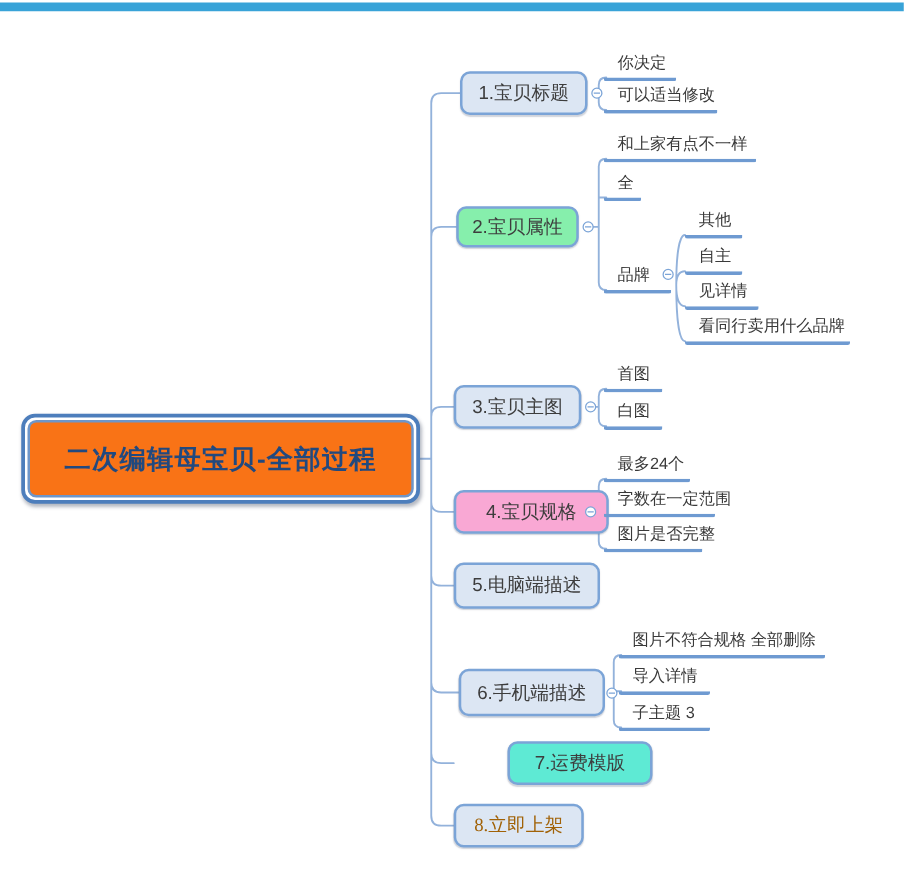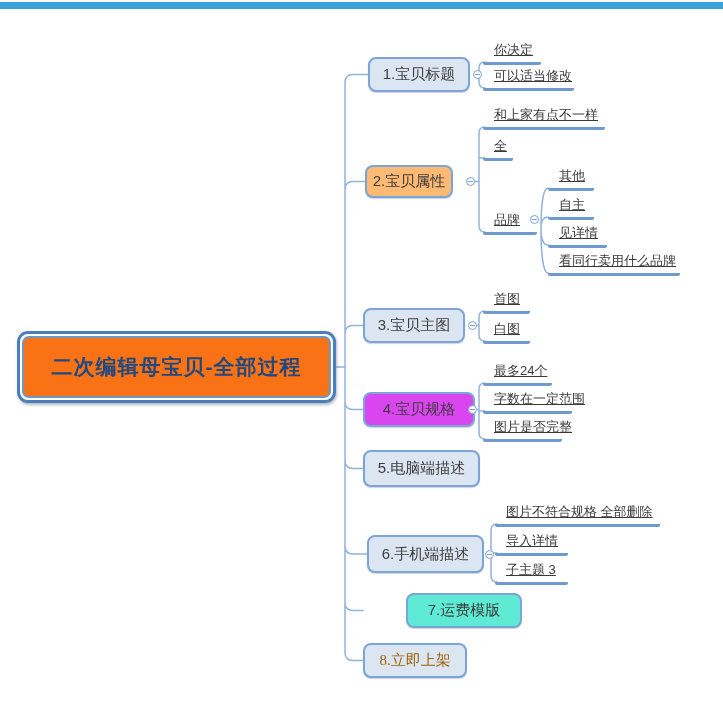--- a/index.html
+++ b/index.html
@@ -31,21 +31,21 @@
     box-shadow:0 1px 1px rgba(120,130,150,.35);
     cursor:default;
   }
   .topic-box span{font-size:15px;color:#3d3d3d;}
   .line-topic{
     position:absolute;box-sizing:content-box;height:21px;
     border-bottom:3px solid #6e9ad1;border-radius:0 0 2px 2px;
     font-size:13px;color:#3a3a3a;line-height:17px;
     padding-left:0;white-space:nowrap;overflow:visible;
   }
-  .line-topic span{padding-left:11px;text-decoration:underline;}
+  .line-topic span{padding-left:11px;}
   .collapse-btn{
     position:absolute;width:9px;height:9px;box-sizing:border-box;
     border:1px solid #7ba4d7;border-radius:50%;background:#ffffff;
     display:flex;align-items:center;justify-content:center;
   }
   .collapse-btn i{display:block;width:5px;height:1px;background:#7ba4d7;}
 </style>
 </head>
 <body style="background: rgb(255, 255, 255);">
 
@@ -64,21 +64,21 @@
 
   <div id="nodes">
       <div class="topic-box" style="left: 368px; top: 57px; width: 102px; height: 35px; background: rgb(220, 230, 243); border-color: rgb(123, 164, 215);">
         <span style="color: rgb(61, 61, 61);">1.宝贝标题</span>
       </div>
       <div class="collapse-btn" style="left: 472.5px; top: 70px; border-color: rgb(123, 164, 215);">
         <i style="background: rgb(123, 164, 215);"></i>
       </div>
       <div class="line-topic" style="left: 483px; top: 41px; width: 58px; border-bottom-color: rgb(110, 154, 209);"><span>你决定</span></div>
       <div class="line-topic" style="left: 483px; top: 67px; width: 91px; border-bottom-color: rgb(110, 154, 209);"><span>可以适当修改</span></div>
-      <div class="topic-box" style="left: 365px; top: 165px; width: 88px; height: 33px; background: #fdba74; border-color: rgb(123, 164, 215);">
+      <div class="topic-box" style="left: 365px; top: 165px; width: 98px; height: 33px; background: #86efac; border-color: rgb(123, 164, 215);">
         <span style="color: rgb(61, 61, 61);">2.宝贝属性</span>
       </div>
       <div class="collapse-btn" style="left: 465.5px; top: 177px; border-color: rgb(123, 164, 215);">
         <i style="background: rgb(123, 164, 215);"></i>
       </div>
       <div class="line-topic" style="left: 483px; top: 106px; width: 122px; border-bottom-color: rgb(110, 154, 209);"><span>和上家有点不一样</span></div>
       <div class="line-topic" style="left: 483px; top: 137px; width: 30px; border-bottom-color: rgb(110, 154, 209);"><span>全</span></div>
       <div class="line-topic" style="left: 483px; top: 211px; width: 54px; border-bottom-color: rgb(110, 154, 209);"><span>品牌</span></div>
       <div class="collapse-btn" style="left: 529.5px; top: 214.5px; border-color: rgb(123, 164, 215);">
         <i style="background: rgb(123, 164, 215);"></i>
@@ -88,21 +88,21 @@
       <div class="line-topic" style="left: 548px; top: 224px; width: 59px; border-bottom-color: rgb(110, 154, 209);"><span>见详情</span></div>
       <div class="line-topic" style="left: 548px; top: 252px; width: 132px; border-bottom-color: rgb(110, 154, 209);"><span>看同行卖用什么品牌</span></div>
       <div class="topic-box" style="left: 363px; top: 308px; width: 102px; height: 35px; background: rgb(220, 230, 243); border-color: rgb(123, 164, 215);">
         <span style="color: rgb(61, 61, 61);">3.宝贝主图</span>
       </div>
       <div class="collapse-btn" style="left: 467.5px; top: 321px; border-color: rgb(123, 164, 215);">
         <i style="background: rgb(123, 164, 215);"></i>
       </div>
       <div class="line-topic" style="left: 483px; top: 290px; width: 47px; border-bottom-color: rgb(110, 154, 209);"><span>首图</span></div>
       <div class="line-topic" style="left: 483px; top: 320px; width: 47px; border-bottom-color: rgb(110, 154, 209);"><span>白图</span></div>
-      <div class="topic-box" style="left: 363px; top: 392px; width: 112px; height: 35px; background: #d946ef; border-color: rgb(123, 164, 215);">
+      <div class="topic-box" style="left: 363px; top: 392px; width: 124px; height: 35px; background: #f9a8d4; border-color: rgb(123, 164, 215);">
         <span style="color: rgb(61, 61, 61);">4.宝贝规格</span>
       </div>
       <div class="collapse-btn" style="left: 467.5px; top: 405px; border-color: rgb(123, 164, 215);">
         <i style="background: rgb(123, 164, 215);"></i>
       </div>
       <div class="line-topic" style="left: 483px; top: 362px; width: 69px; border-bottom-color: rgb(110, 154, 209);"><span>最多24个</span></div>
       <div class="line-topic" style="left: 483px; top: 390px; width: 89px; border-bottom-color: rgb(110, 154, 209);"><span>字数在一定范围</span></div>
       <div class="line-topic" style="left: 483px; top: 418px; width: 79px; border-bottom-color: rgb(110, 154, 209);"><span>图片是否完整</span></div>
       <div class="topic-box" style="left: 363px; top: 450px; width: 117px; height: 37px; background: rgb(220, 230, 243); border-color: rgb(123, 164, 215);">
         <span style="color: rgb(61, 61, 61);">5.电脑端描述</span>

